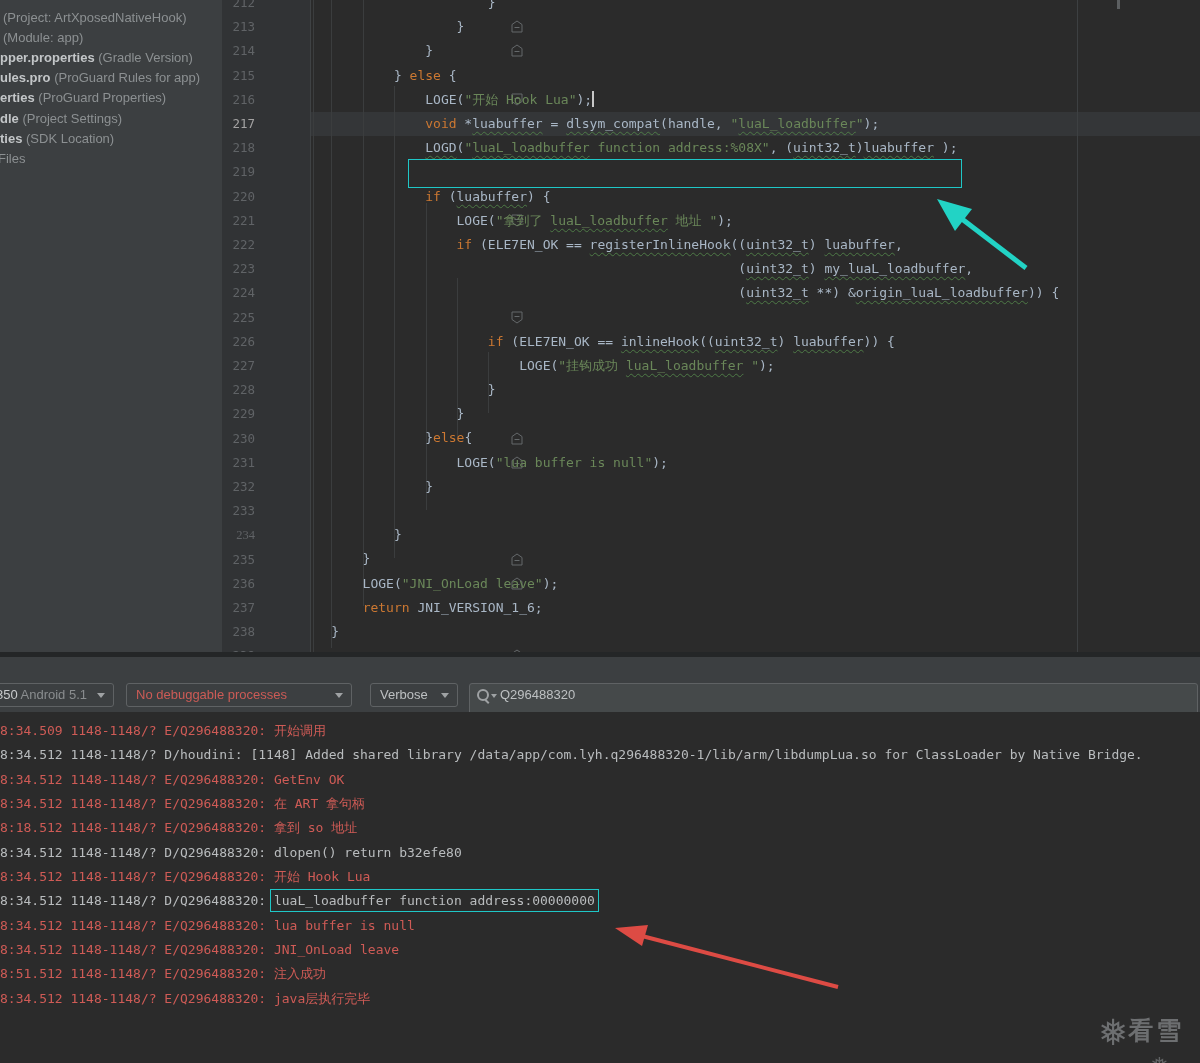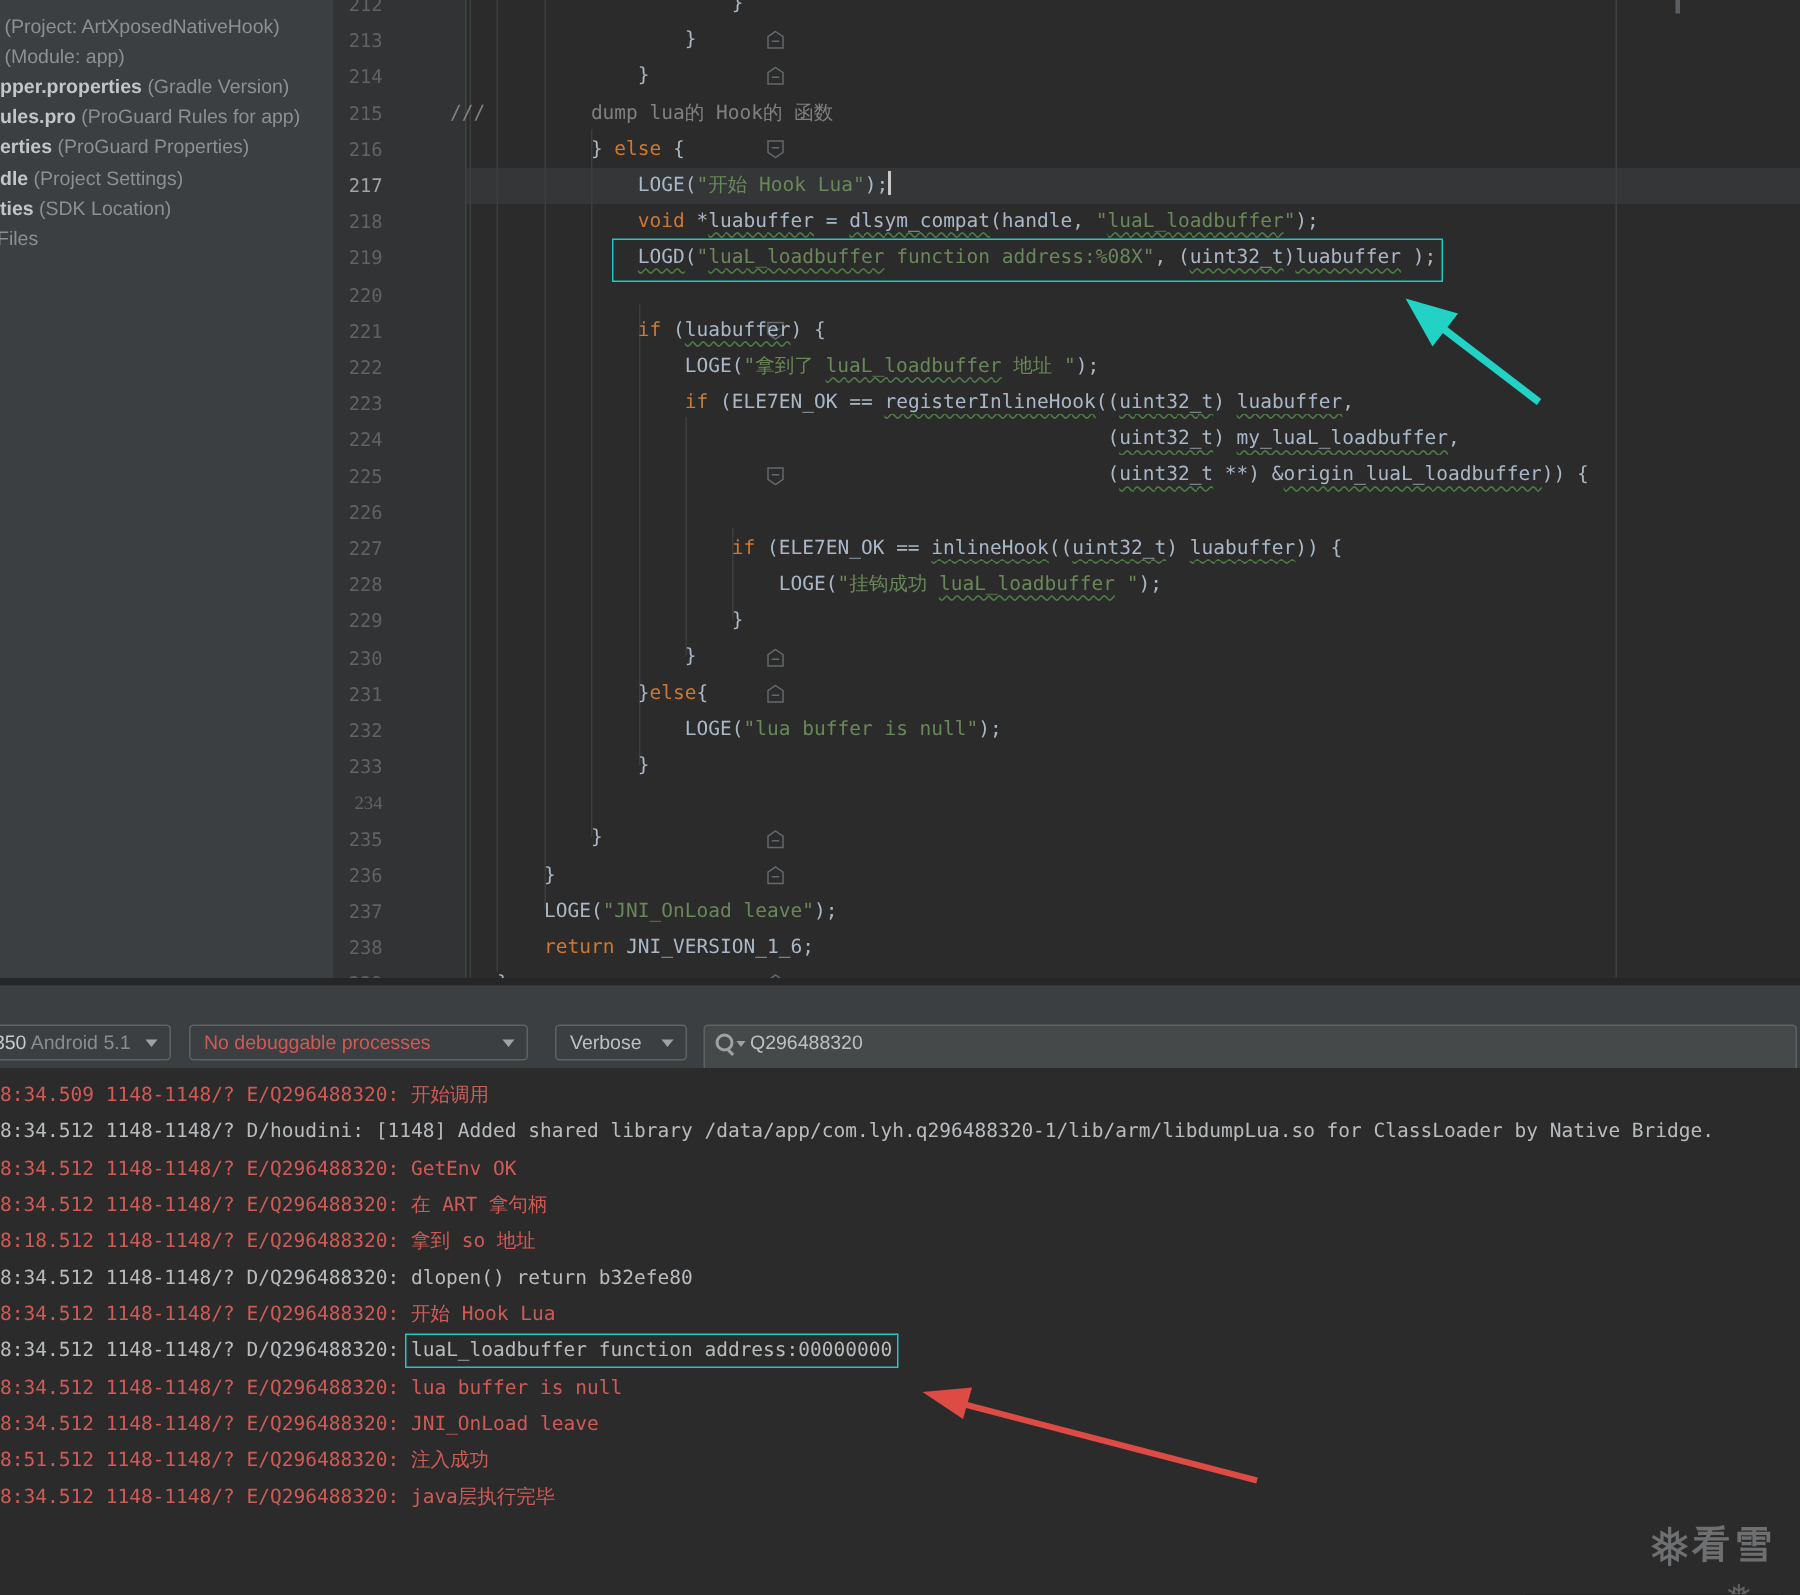--- a/index.html
+++ b/index.html
@@ -160,21 +160,20 @@
         <div class="iguide" style="left: 204px; top: 203px; height: 307px;"></div>
         <div class="iguide" style="left: 235px; top: 278px; height: 159px;"></div>
         <div class="iguide" style="left: 266px; top: 352px; height: 61px;"></div>
       </div>
     <div id="margin-guide" class="abs"></div>
     <div id="scroll-dash" class="abs"></div>
     <div id="code-layer">
         <div class="cl"><span class="tw">                        }</span></div>
         <div class="cl"><span class="tw">                    }</span></div>
         <div class="cl"><span class="tw">                }</span></div>
-        <div class="cl"><span class="tc">///         dump lua的 Hook的 函数</span></div>
         <div class="cl"><span class="tw">            } </span><span class="tk">else</span><span class="tw"> {</span></div>
         <div class="cl"><span class="tw">                LOGE(</span><span class="ts">"开始 Hook Lua"</span><span class="tw">);</span><span class="caret"></span></div>
         <div class="cl"><span class="tw">                </span><span class="tk">void</span><span class="tw"> *</span><span class="tw wavy">luabuffer</span><span class="tw"> = </span><span class="tw wavy">dlsym_compat</span><span class="tw">(handle, </span><span class="ts">"</span><span class="ts wavy">luaL_loadbuffer</span><span class="ts">"</span><span class="tw">);</span></div>
         <div class="cl"><span class="tw">                </span><span class="tw wavy">LOGD</span><span class="tw">(</span><span class="ts">"</span><span class="ts wavy">luaL_loadbuffer</span><span class="ts"> function address:%08X"</span><span class="tw">, (</span><span class="tw wavy">uint32_t</span><span class="tw">)</span><span class="tw wavy">luabuffer</span><span class="tw"> );</span></div>
         <div class="cl"></div>
         <div class="cl"><span class="tw">                </span><span class="tk">if</span><span class="tw"> (</span><span class="tw wavy">luabuffer</span><span class="tw">) {</span></div>
         <div class="cl"><span class="tw">                    LOGE(</span><span class="ts">"拿到了 </span><span class="ts wavy">luaL_loadbuffer</span><span class="ts"> 地址 "</span><span class="tw">);</span></div>
         <div class="cl"><span class="tw">                    </span><span class="tk">if</span><span class="tw"> (ELE7EN_OK == </span><span class="tw wavy">registerInlineHook</span><span class="tw">((</span><span class="tw wavy">uint32_t</span><span class="tw">) </span><span class="tw wavy">luabuffer</span><span class="tw">,</span></div>
         <div class="cl"><span class="tw">                                                        (</span><span class="tw wavy">uint32_t</span><span class="tw">) </span><span class="tw wavy">my_luaL_loadbuffer</span><span class="tw">,</span></div>
         <div class="cl"><span class="tw">                                                        (</span><span class="tw wavy">uint32_t</span><span class="tw"> **) &amp;</span><span class="tw wavy">origin_luaL_loadbuffer</span><span class="tw">)) {</span></div>

